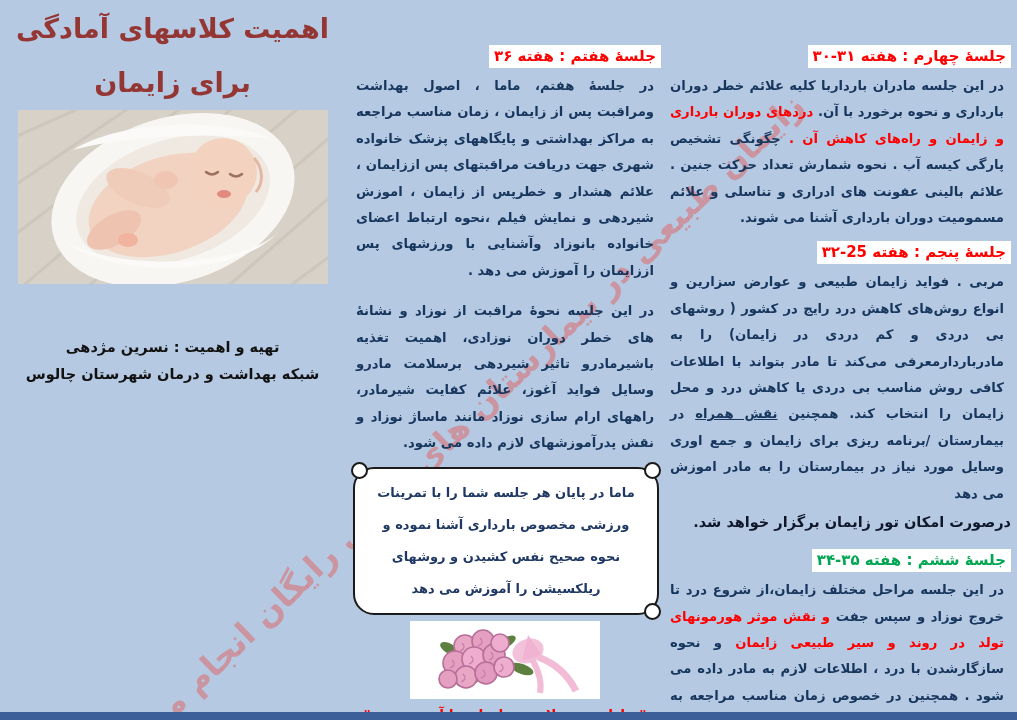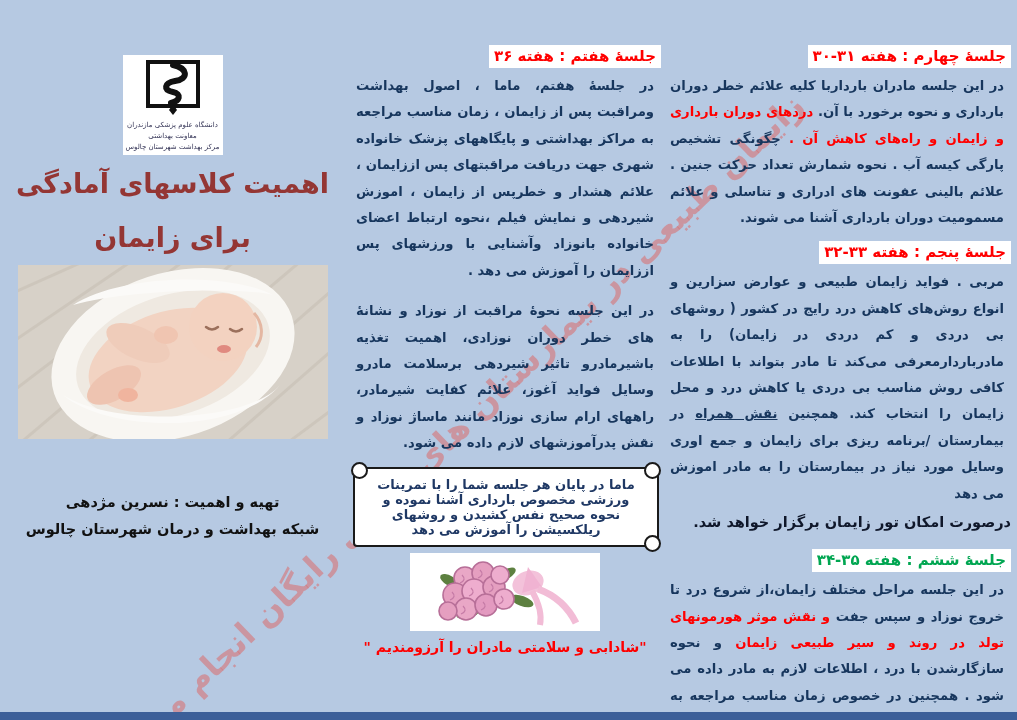--- a/index.html
+++ b/index.html
@@ -18,23 +18,23 @@
   .green{color:#00a651;}
   .body-text{
     font-size:13.2px;font-weight:bold;color:#17365d;
     text-align:justify;line-height:26.4px;margin:5px 7px 10px;
   }
   .body-text .u{text-decoration:underline;}
   .blue-line{color:#0f172a;font-weight:bold;font-size:14.5px;margin:0 0 2px;line-height:26px;}
   .mt14{margin-top:14px;}
   
   .scroll-box{
-    position:relative;background:#ffffff;border:2px solid #1a1a1a;border-radius:4px;
+    position:relative;background:#ffffff;border:2px solid #1a1a1a;border-radius:21px;
     margin:2px 2px 6px 4px;padding:8px 12px;
-    font-size:13px;font-weight:bold;color:#1f3864;text-align:center;line-height:15px;
+    font-size:13px;font-weight:bold;color:#1f3864;text-align:center;line-height:32px;
   }
   .curl{position:absolute;width:13px;height:13px;border:2px solid #1a1a1a;border-radius:50%;background:#fff;}
   .curl.tl{top:-7px;right:-4px;}
   .curl.tr{top:-7px;left:-4px;}
   .curl.bl{bottom:-7px;right:-4px;}
   
   .flower-wrap{text-align:center;margin:2px 0 4px;}
   .quote{color:#ff0000;font-weight:bold;font-size:14px;text-align:center;margin:0 0 4px;}
   
   #left-panel{top:0;left:0;width:345px;text-align:center;}
@@ -59,30 +59,20 @@
   }
   
   .bottom-bar{position:absolute;left:0;bottom:0;width:1017px;height:8px;background:#3c5f99;}
 </style>
 </head>
 <body>
 
 <div class="watermark">زایمان طبیعی در بیمارستان های دولتی رایگان انجام می شود</div>
 
 <div id="left-panel" class="panel">
-  <div class="logo-box">
-    <svg width="58" height="56" viewBox="0 0 58 56">
-      <rect x="4" y="3" width="50" height="44" fill="none" stroke="#111" stroke-width="4"></rect>
-      <path d="M29 6 C44 9 45 20 31 22 C20 24 19 31 29 33 C38 35 36 42 27 44" fill="none" stroke="#111" stroke-width="6" stroke-linecap="round"></path>
-      <path d="M29 45 L33 51 L29 56 L25 51 Z" fill="#111"></path>
-    </svg>
-    <div class="logo-caption">دانشگاه علوم پزشکی مازندران</div>
-    <div class="logo-caption">معاونت بهداشتی</div>
-    <div class="logo-caption">مرکز بهداشت شهرستان چالوس</div>
-  </div>
 
   <div class="cover-title l1">اهمیت کلاسهای آمادگی</div>
   <div class="cover-title l2">برای زایمان</div>
 
   <div class="baby-wrap">
     <svg width="310" height="174" viewBox="0 0 310 174">
       <rect width="310" height="174" fill="#d7d1c8"></rect>
       <g stroke="#c9c2b7" stroke-width="3" opacity="0.7">
         <path d="M-10 30 L80 -10 M-10 80 L130 -15 M-10 130 L180 -15 M0 180 L230 -15 M60 185 L290 -10 M130 185 L320 20 M200 185 L320 80 M260 185 L320 140" fill="none"></path>
       </g>
@@ -180,21 +170,21 @@
     <div class="hl">
       <span class="red">جلسهٔ چهارم :  هفته</span>
       <span class="wk red">۳۰-۳۱</span>
     </div>
     <p class="body-text"><span>در این جلسه مادران بارداربا کلیه علائم خطر دوران بارداری و نحوه برخورد با آن. </span><span class="red">دردهای دوران بارداری و زایمان و راه‌های کاهش آن .</span><span> چگونگی تشخیص پارگی کیسه آب . نحوه شمارش تعداد حرکت جنین . علائم بالینی عفونت های ادراری و تناسلی و علائم مسمومیت دوران بارداری آشنا می شوند.</span></p>
   </section>
 
   <section>
     <div class="hl">
       <span class="red">جلسهٔ پنجم :   هفته</span>
-      <span class="wk red">۳۲-۳۳</span>
+      <span class="wk red">۳۲-25</span>
     </div>
     <p class="body-text" style="margin-bottom:2px;"><span>مربی . فواید زایمان طبیعی و عوارض سزارین و انواع روش‌های کاهش درد رایج در کشور ( روشهای بی دردی و کم دردی در زایمان) را به مادرباردارمعرفی می‌کند تا مادر بتواند با اطلاعات کافی روش مناسب بی دردی یا کاهش درد  و محل زایمان را انتخاب کند. همچنین </span><span class="u">نقش همراه</span><span> در بیمارستان  /برنامه ریزی برای زایمان و جمع اوری وسایل مورد نیاز در بیمارستان را به مادر اموزش می دهد</span></p>
     <div class="blue-line">درصورت امکان تور زایمان برگزار خواهد شد.</div>
   </section>
 
   <section class="mt14">
     <div class="hl">
       <span class="green">جلسهٔ ششم :   هفته</span>
       <span class="wk green">۳۴-۳۵</span>
     </div>

